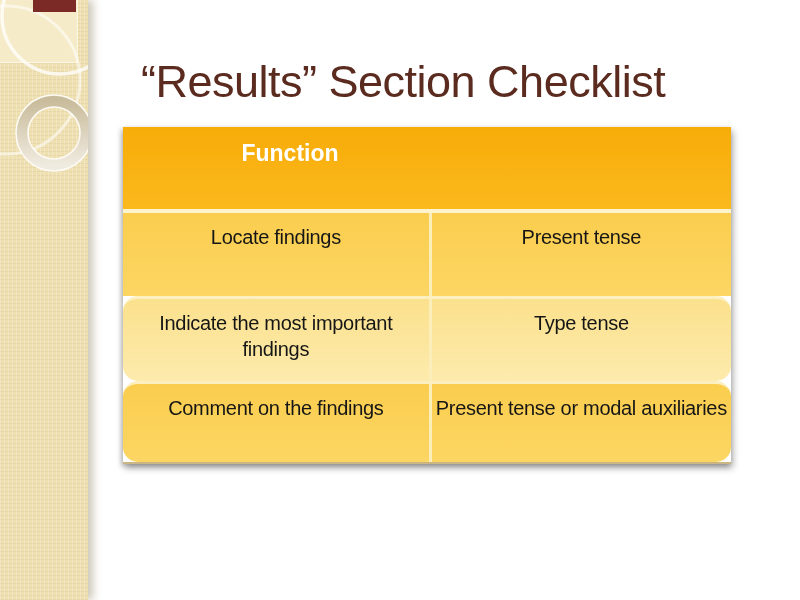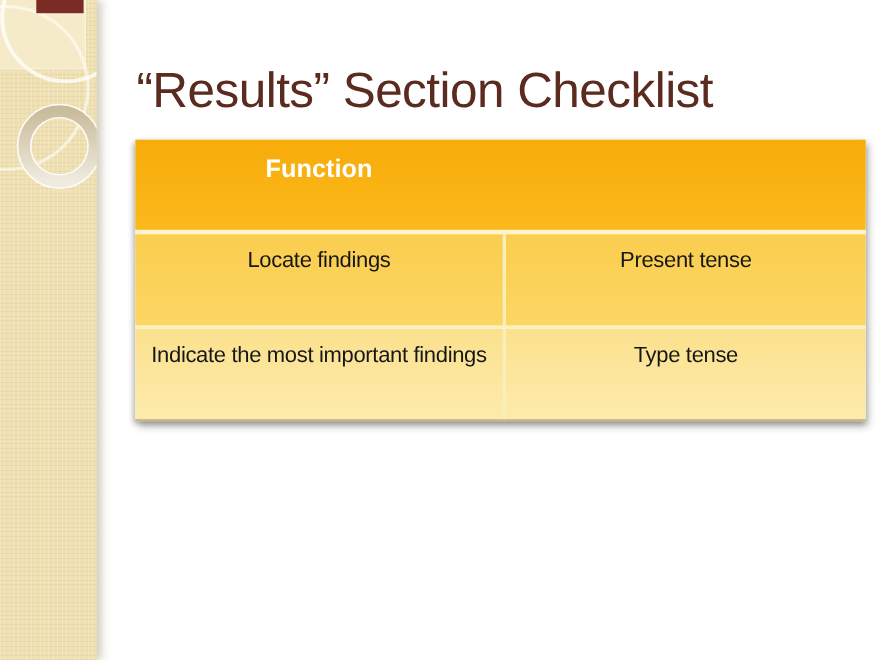--- a/index.html
+++ b/index.html
@@ -27,45 +27,45 @@
   }
   .sidebar svg{position:absolute;left:0;top:0;}
 
   .accent-bar{
     position:absolute;left:33px;top:0;width:43px;height:12px;
     background:#7B2A25;
   }
 
   
   .slide-title{
-    position:absolute;left:124px;top:56px;width:650px;
+    position:absolute;left:141px;top:56px;width:650px;
     font-size:45px;letter-spacing:-0.5px;
     color:#5A2B1E;
     white-space:nowrap;
   }
 
   
   .results-table{
-    position:absolute;left:123px;top:127px;width:664px;
+    position:absolute;left:123px;top:127px;width:608px;
     background:#ffffff;
     box-shadow:-2px 2px 5px rgba(0,0,0,.22), 2px 4px 7px rgba(0,0,0,.32);
     border-bottom:2px solid rgba(160,120,30,.55);
   }
   .results-table *{box-sizing:border-box;}
   .thead{
     display:flex;height:82px;
     background:linear-gradient(#F7AC09,#FBB91C);
   }
   .th{
     padding-top:13px;text-align:center;
     color:#FFFFFF;font-weight:bold;font-size:23px;
   }
   .hsep{height:4px;background:#FDF3CC;}
   .trow{display:flex;}
-  .trow + .trow{border-top:3px solid #FCEFC0;}
+  .trow + .trow{border-top:3px solid #FCEFC0;border-radius:15px;}
   .cell{
     padding:11px 4px 0 4px;text-align:center;
     font-size:20px;letter-spacing:-0.3px;line-height:26px;
     color:#161616;white-space:pre-line;
   }
   .c1{width:334px;}
   .c2{width:330px;}
   .trow .c2{border-left:3px solid #FBEEBB;}
   .row-gold{background:linear-gradient(#FACD4E,#FCD663);}
   .row-cream{background:linear-gradient(#FBE18D,#FDEBAD);}
@@ -102,13 +102,17 @@
   <div class="hsep"></div>
 
   <div class="trow row-gold h83">
     <div class="cell c1">Locate findings</div>
     <div class="cell c2">Present tense</div>
   </div>
   <div class="trow row-cream h85">
     <div class="cell c1">Indicate the most important findings</div>
     <div class="cell c2">Type tense</div>
   </div>
+  <div class="trow row-gold h81">
+    <div class="cell c1">Comment on the findings</div>
+    <div class="cell c2">Present tense or modal auxiliaries</div>
+  </div>
 </div>
 
 </body></html>

